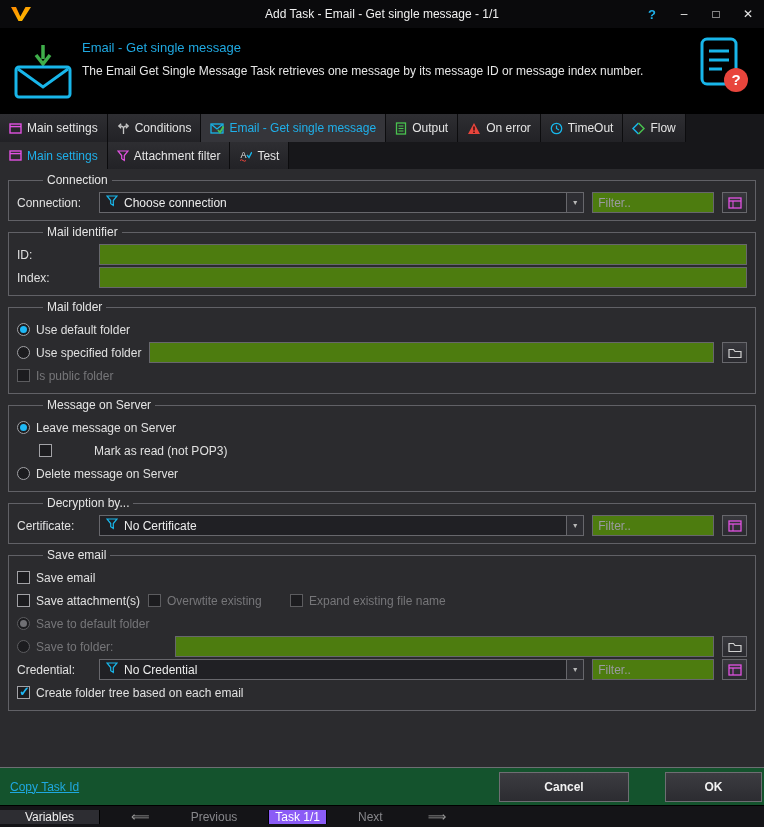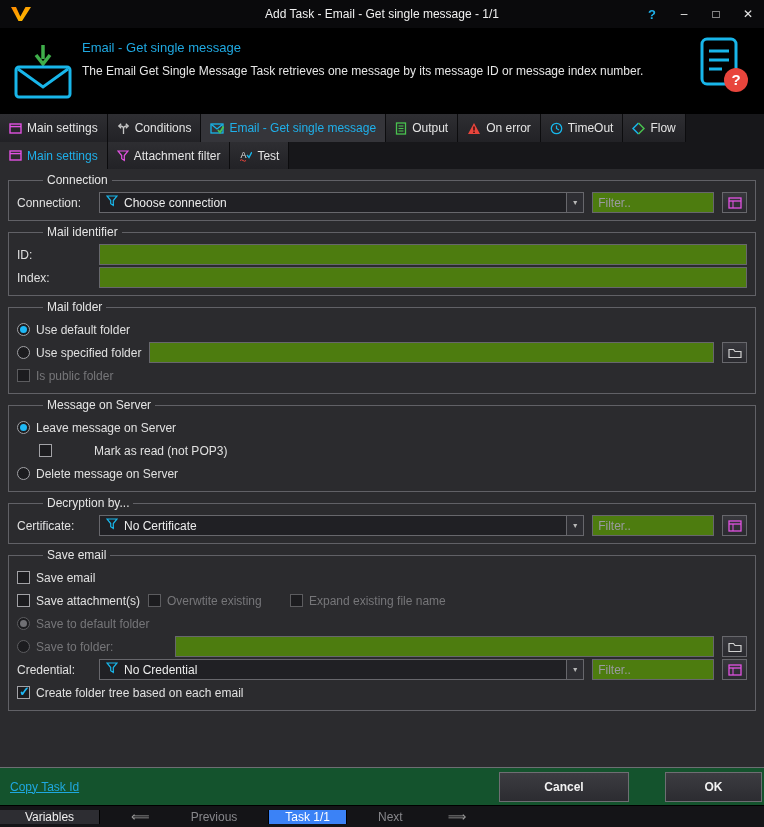--- a/index.html
+++ b/index.html
@@ -76,21 +76,21 @@
   .btn { height:30px; background:linear-gradient(#3c3c41,#2c2c31); border:1px solid #6e6e73; color:#f2f2f2;
          font:bold 12px "Liberation Sans", sans-serif; display:flex; align-items:center; justify-content:center; padding:0; }
   .btn.cancel { width:130px; margin-left:auto; }
   .btn.ok { width:97px; margin-left:36px; }
   
   .statusbar { flex:0 0 22px; background:#141417; display:flex; align-items:center; border-top:1px solid #000;gap:17px; }
   .sb-variables { width:100px; background:#2d2d32; color:#f0f0f0; display:flex; align-items:center;
                   justify-content:center; border-right:1px solid #000; }
   .sb-arrow { color:#9a9a9a; display:flex; align-items:center; padding:0 10px; font-size:13px; margin-left:4px; }
   .sb-text { color:#87878b; display:flex; align-items:center; padding:0 14px; }
-  .sb-task { color:#ffffff; background:#3b82f6; display:flex; align-items:center; padding:0 16px;
+  .sb-task { color:#ffffff; background:#8b5cf6; display:flex; align-items:center; padding:0 6px;
              border-left:1px solid #000; border-right:1px solid #000; }
 </style>
 </head>
 <body>
 
 <div class="window">
 
   <div class="titlebar">
     <span class="logo">
       <svg width="22" height="16" viewBox="0 0 22 16">

